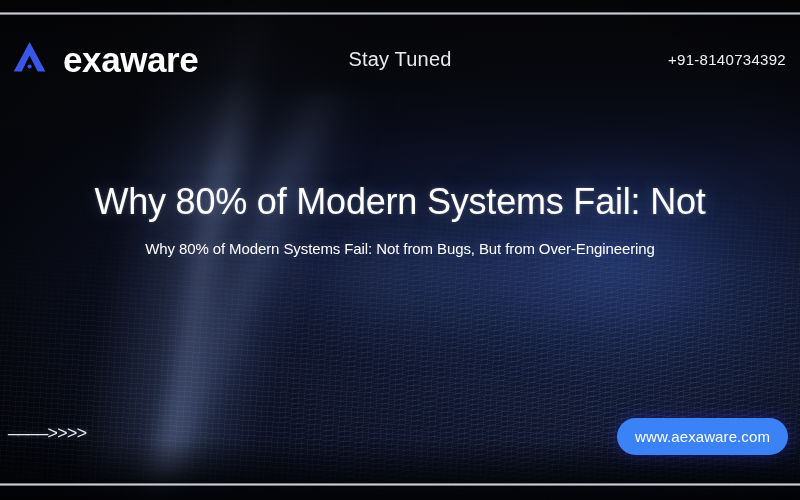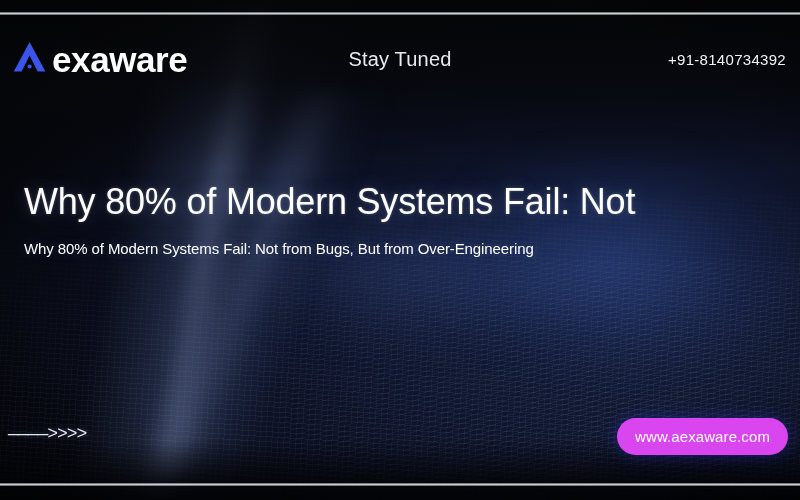--- a/index.html
+++ b/index.html
@@ -134,21 +134,21 @@
     left: 0; right: 0;
     top: 34px;
     height: 50px;
     display: flex;
     align-items: center;
     z-index: 5;
   }
   .logo {
     display: flex;
     align-items: center;
-    gap: 4px;
+    gap: 15px;
     margin-left: 12px;
   }
   .logo-mark { display: block; }
   .logo-word {
     color: #ffffff;
     font-size: 35px;
     font-weight: 700;
     letter-spacing: -0.4px;
     line-height: 1;
   }
@@ -168,20 +168,21 @@
     font-size: 15px;
     letter-spacing: 0.3px;
     white-space: nowrap;
   }
 
   
   .headline-block {
     position: absolute;
     left: 0; right: 0;
     top: 176px;
+    text-align: center;
     z-index: 5;
     padding: 0 24px;
     box-sizing: border-box;
   }
   .headline {
     color: #ffffff;
     font-size: 36px;
     font-weight: 400;
     line-height: 52px;
     letter-spacing: -0.2px;
@@ -208,21 +209,21 @@
     letter-spacing: -1px;
     font-family: "Liberation Mono", monospace;
     z-index: 5;
     white-space: nowrap;
     text-shadow: 0 0 6px rgba(180,200,255,0.35);
   }
   .cta {
     position: absolute;
     right: 12px;
     top: 418px;
-    background: #d946ef;
+    background: #3b82f6;
     color: #ffffff;
     font-size: 15px;
     letter-spacing: 0.1px;
     padding: 10px 18px;
     border: none;
     border-radius: 22px;
     z-index: 5;
     box-shadow: 0 0 16px rgba(45,45,200,0.45);
     white-space: nowrap;
     cursor: pointer;

